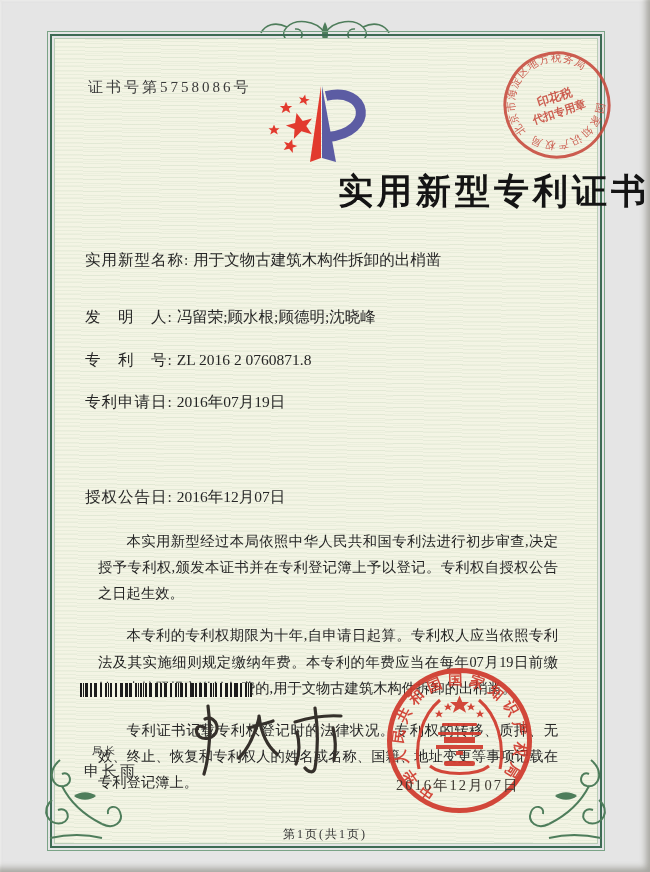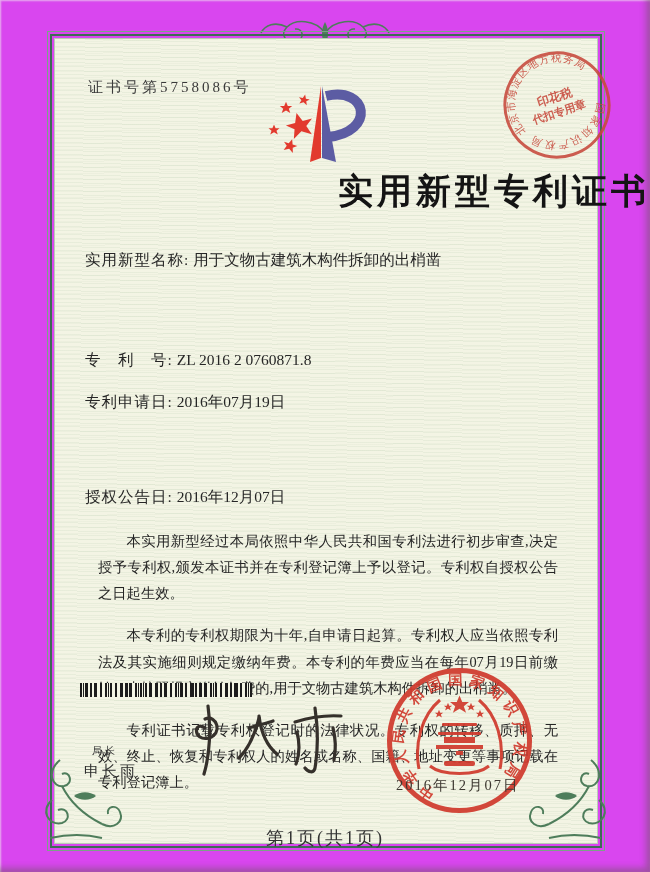--- a/index.html
+++ b/index.html
@@ -3,21 +3,21 @@
 <meta charset="utf-8">
 <style>
   html,body{margin:0;padding:0;}
   body{
     width:650px;height:872px;overflow:hidden;
     font-family:"Liberation Serif","DejaVu Serif",serif;
     background:#c9c6ba;
   }
   .page{
     position:relative;width:650px;height:872px;
-    background:#d946ef;
+    background:#e5e5e5;
     box-shadow:inset -4px -4px 6px rgba(90,88,75,.45), inset 1px 1px 2px rgba(255,255,255,.6);
   }
   
   .frame-outer{
     position:absolute;left:47px;top:31px;width:556px;height:818px;
     border:1px solid #7aa386;
   }
   .frame-mid{
     position:absolute;inset:2px;border:2px solid #3d6b54;
   }
@@ -65,21 +65,21 @@
   .signer-name {position:absolute;left:84px;top:762px;font-size:15px;letter-spacing:3px;color:#2d2d2d;}
   .signature{position:absolute;left:175px;top:698px;z-index:3;}
 
   .seal{position:absolute;left:372px;top:653px;z-index:4;opacity:.92;}
   .seal-date{
     position:absolute;left:396px;top:776px;z-index:6;
     font-size:14.5px;letter-spacing:2px;color:#3c3730;
   }
   .footer-page{
     position:absolute;left:0;top:826px;width:100%;text-align:center;
-    font-size:18px;letter-spacing:2px;color:#333;
+    font-size:12px;letter-spacing:2px;color:#333;
   }
 
   .logo{position:absolute;left:260px;top:80px;}
   .tax-stamp{position:absolute;left:498px;top:46px;transform:rotate(-18deg);opacity:.88;z-index:5;}
 
   .ornament-top{position:absolute;left:225px;top:12px;}
   .flourish-bl{position:absolute;left:38px;top:750px;}
   .flourish-br{position:absolute;left:518px;top:750px;transform:scaleX(-1);}
 
   svg text{font-family:"Liberation Serif","DejaVu Serif",serif;}
@@ -139,20 +139,23 @@
         <textPath href="#taxBot">国家知识产权局</textPath>
       </text>
       <text x="59" y="55" text-anchor="middle" font-size="12" font-weight="bold" fill="#c7493c">印花税</text>
       <text x="59" y="70" text-anchor="middle" font-size="11" font-weight="bold" fill="#c7493c">代扣专用章</text>
     </svg>
 
     <div class="title">实用新型专利证书</div>
 
     <div class="field-row row0" style="left:85px;">
       <span class="lbl">实用新型名称:</span><span class="val">用于文物古建筑木构件拆卸的出梢凿</span>
+    </div>
+    <div class="field-row row1" style="left:85px;">
+      <span class="lbl">发　明　人:</span><span class="val">冯留荣;顾水根;顾德明;沈晓峰</span>
     </div>
     <div class="field-row row2" style="left:85px;">
       <span class="lbl">专　利　号:</span><span class="val">ZL 2016 2 0760871.8</span>
     </div>
     <div class="field-row row3" style="left:85px;">
       <span class="lbl">专利申请日:</span><span class="val">2016年07月19日</span>
     </div>
     <div class="field-row row5" style="left:85px;">
       <span class="lbl">授权公告日:</span><span class="val">2016年12月07日</span>
     </div>

